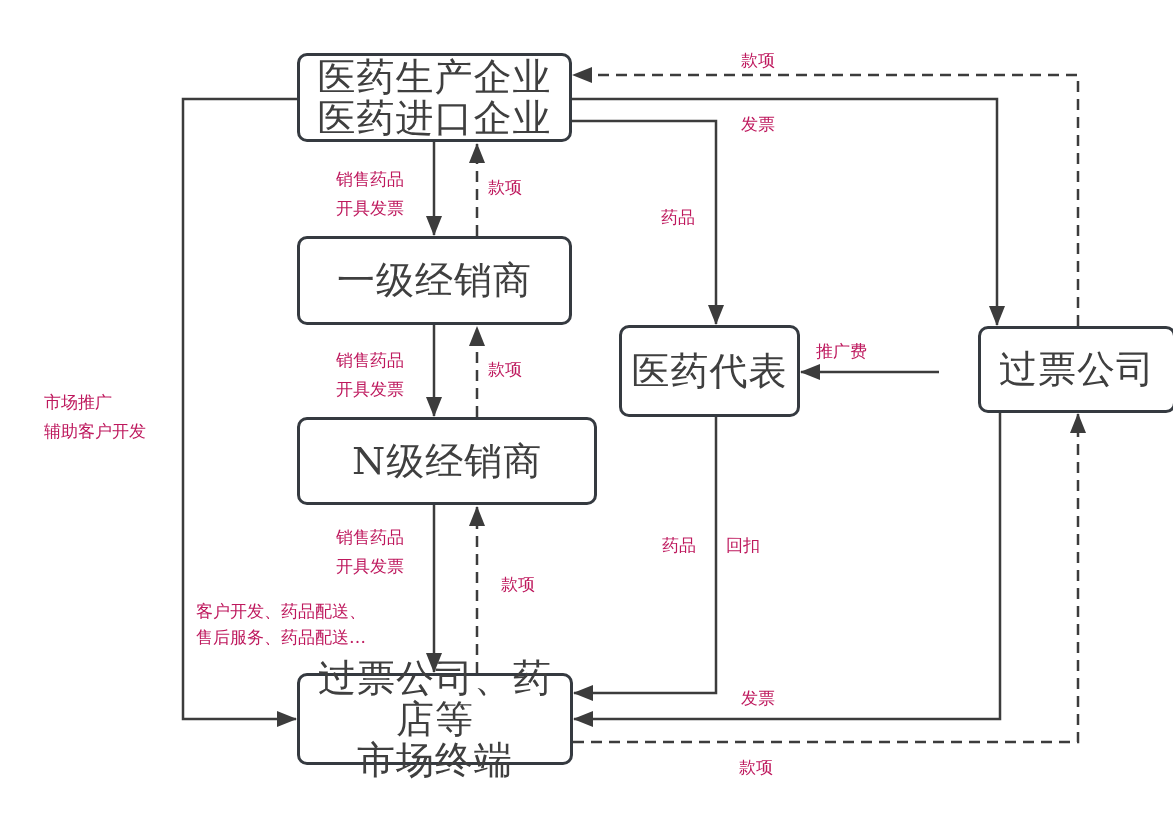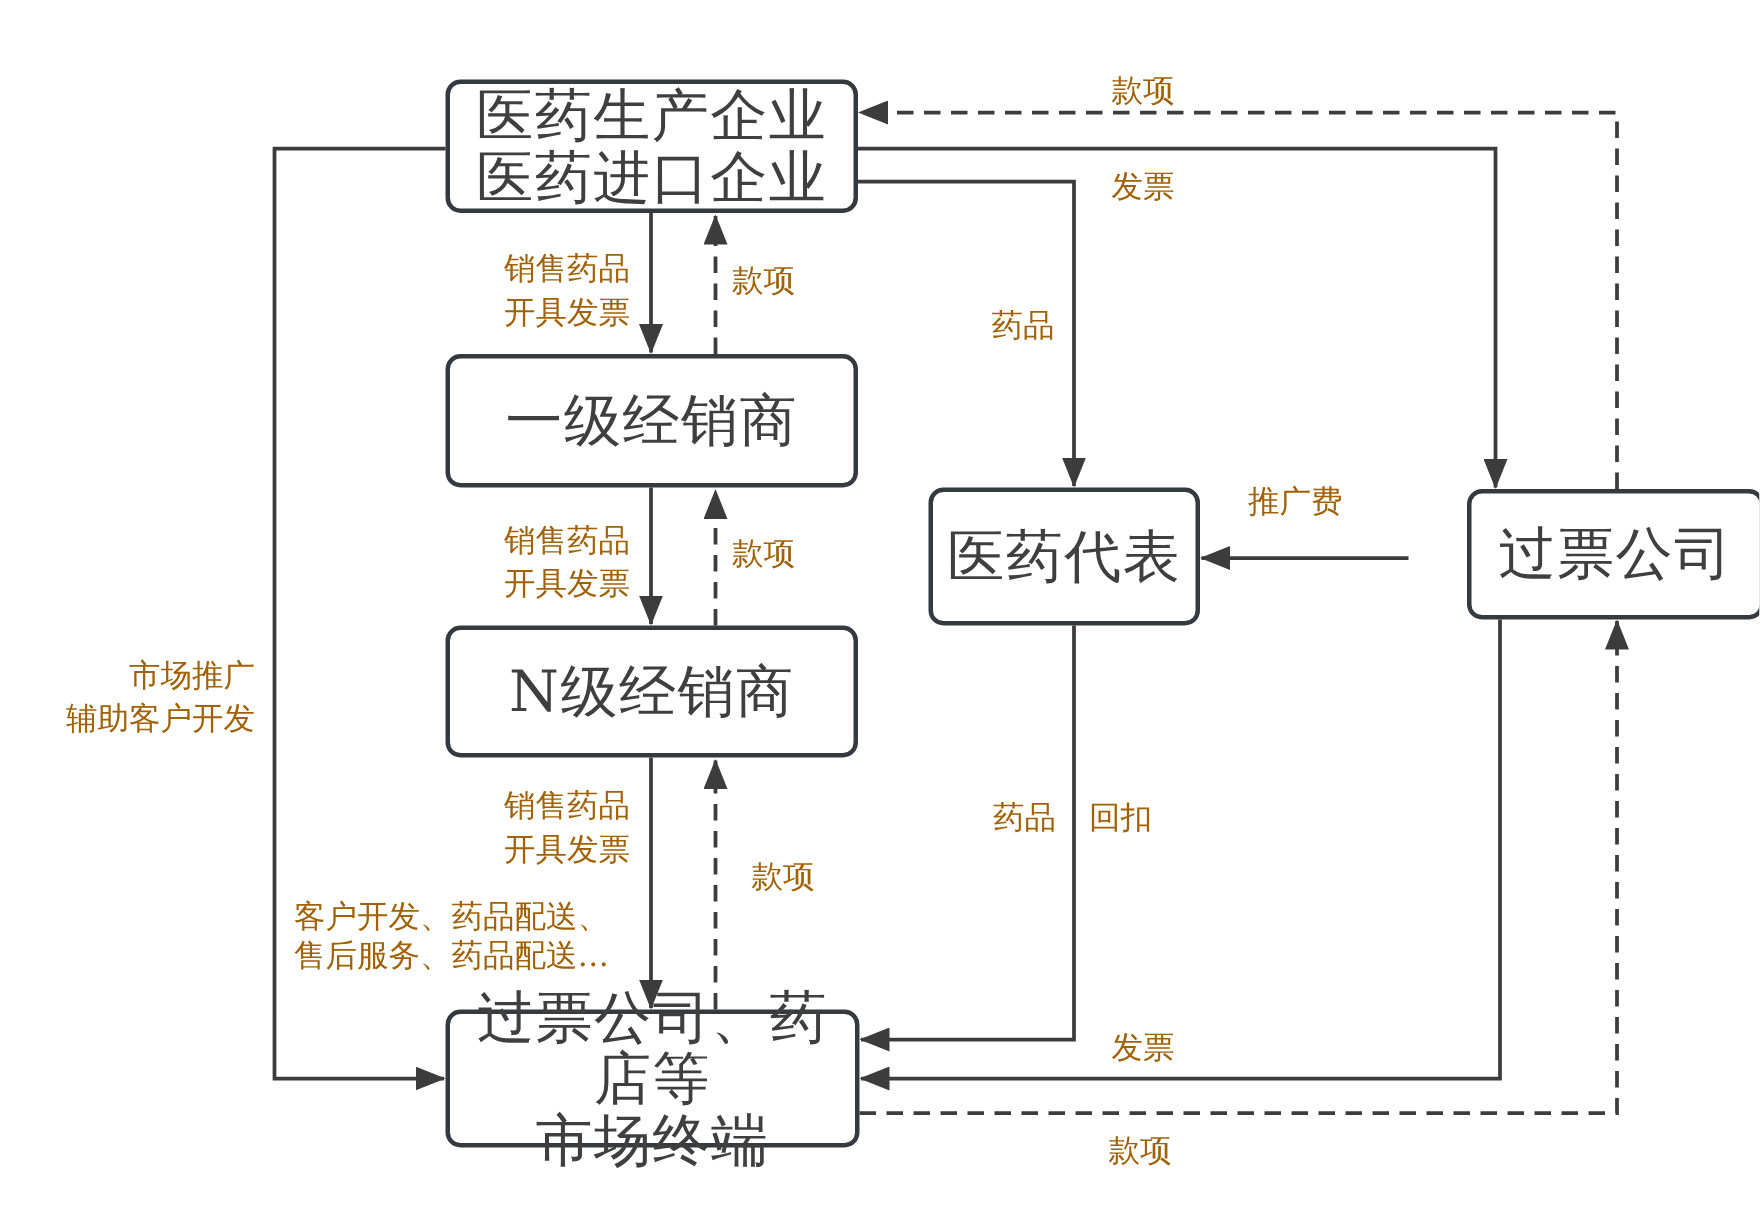--- a/index.html
+++ b/index.html
@@ -33,45 +33,45 @@
     justify-content: center;
     font-size: 38px;
     line-height: 41px;
     text-align: center;
     color: #3f3f3f;
     z-index: 2;
     letter-spacing: 1px;
   }
   .node-manufacturer { left: 297px; top: 53px;  width: 275px; height: 89px; }
   .node-tier1        { left: 297px; top: 236px; width: 275px; height: 89px; }
-  .node-tiern        { left: 297px; top: 417px; width: 275px; height: 88px; }
+  .node-tiern        { left: 297px; top: 417px; width: 300px; height: 88px; }
   .node-terminal     { left: 297px; top: 673px; width: 276px; height: 92px; }
   .node-rep          { left: 619px; top: 325px; width: 181px; height: 92px; }
   .node-invoiceco    { left: 939px; top: 326px; width: 198px; height: 87px; margin-left: 39px; }
 
   .lbl {
     position: absolute;
-    font-size: 21px;
+    font-size: 17px;
     line-height: 29px;
-    color: #a16207;
+    color: #be185d;
     z-index: 3;
     white-space: nowrap;
   }
   .lbl-sell1   { left: 336px; top: 165px; }
   .lbl-pay1    { left: 488px; top: 173px; }
   .lbl-sell2   { left: 336px; top: 346px; }
   .lbl-pay2    { left: 488px; top: 355px; }
   .lbl-sell3   { left: 336px; top: 523px; }
   .lbl-pay3    { left: 501px; top: 570px; }
   .lbl-svc     { left: 196px; top: 598px; line-height: 26px; }
-  .lbl-mkt     { left: 28px;  top: 388px; width: 142px; text-align: right; margin-top: 48px; }
+  .lbl-mkt     { left: 44px;  top: 388px; width: 142px; text-align: left; }
   .lbl-drugtop { left: 661px; top: 203px; }
   .lbl-invtop  { left: 741px; top: 110px; }
   .lbl-paytop  { left: 741px; top: 46px; }
-  .lbl-profee  { left: 816px; top: 320px; margin-left: 16px; }
+  .lbl-profee  { left: 816px; top: 337px; }
   .lbl-drugmid { left: 662px; top: 531px; }
   .lbl-kick    { left: 726px; top: 531px; }
   .lbl-invbot  { left: 741px; top: 684px; }
   .lbl-paybot  { left: 739px; top: 753px; }
 </style>
 </head>
 <body>
 
 <div class="canvas">
 

